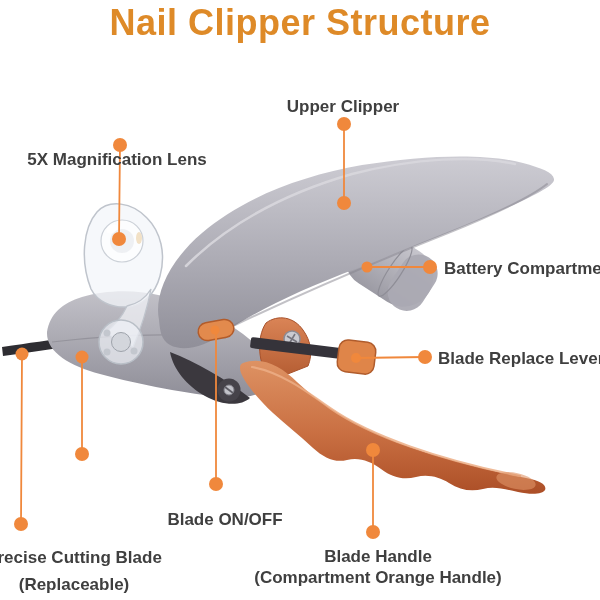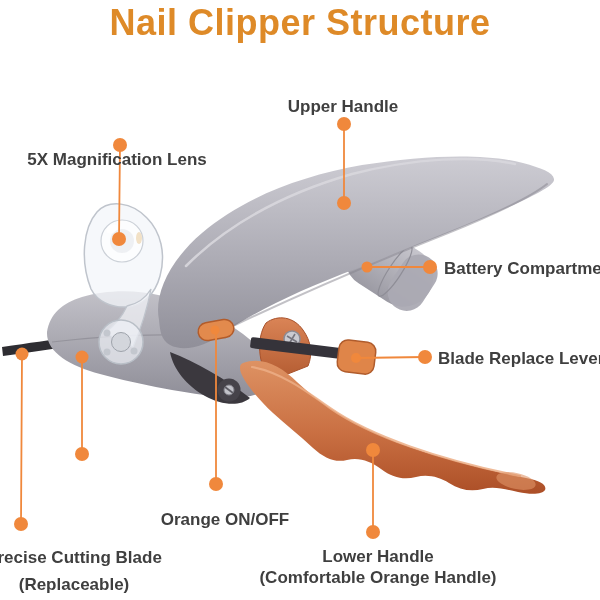--- a/index.html
+++ b/index.html
@@ -182,32 +182,32 @@
       <g>
         <line x1="373" y1="450" x2="373" y2="532"></line>
         <circle cx="373" cy="450" r="7" stroke="none"></circle>
           <circle cx="373" cy="532" r="7" stroke="none"></circle>
       </g>
     </g>
   </svg>
 
   <div class="label center lbl-five-x">5X Magnification Lens</div>
 
-  <div class="label center lbl-upper">Upper Handle</div>
+  <div class="label center lbl-upper">Upper Clipper</div>
 
   <div class="label lbl-battery">Battery Compartment</div>
 
   <div class="label lbl-lever">Blade Replace Lever</div>
 
 
-  <div class="label center lbl-onoff">Orange ON/OFF</div>
+  <div class="label center lbl-onoff">Blade ON/OFF</div>
 
   <div class="label two-line lbl-precise">
     <span class="sub">Precise Cutting Blade</span>
     <span class="sub">(Replaceable)</span>
   </div>
 
   <div class="label center two-line lbl-lower">
-    <span class="sub">Lower Handle</span>
-    <span class="sub">(Comfortable Orange Handle)</span>
+    <span class="sub">Blade Handle</span>
+    <span class="sub">(Compartment Orange Handle)</span>
   </div>
 
 </div>
 
 </body></html>

